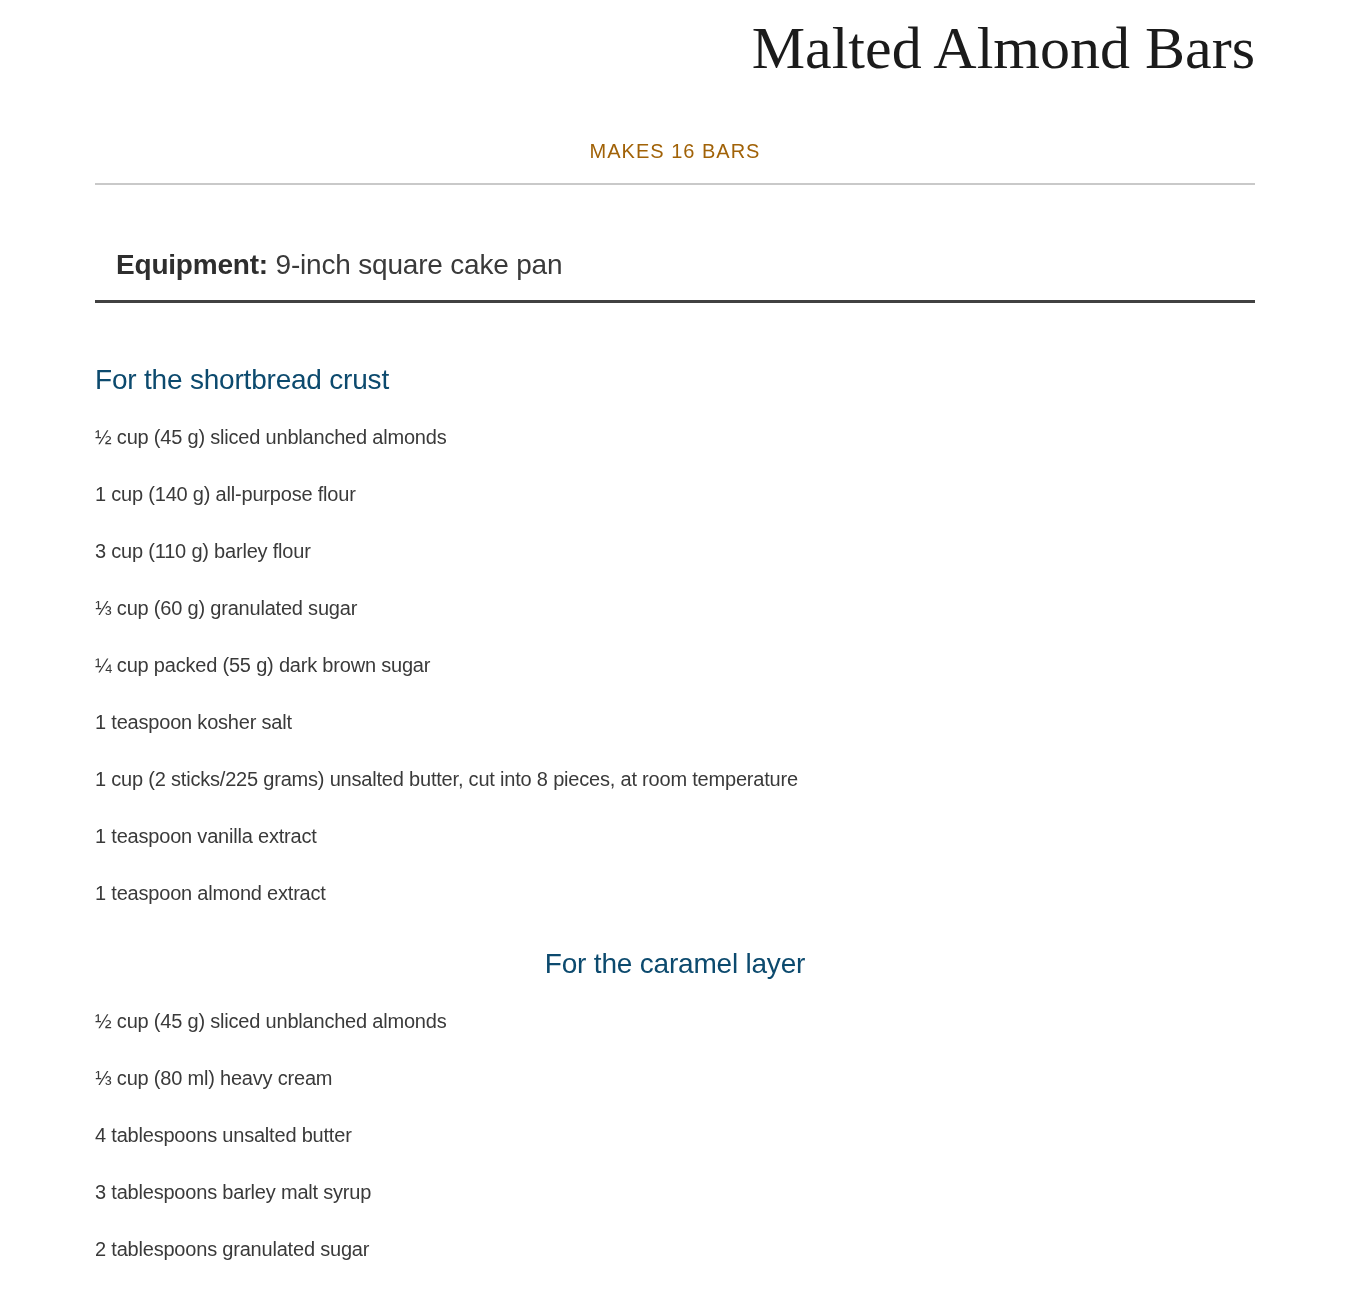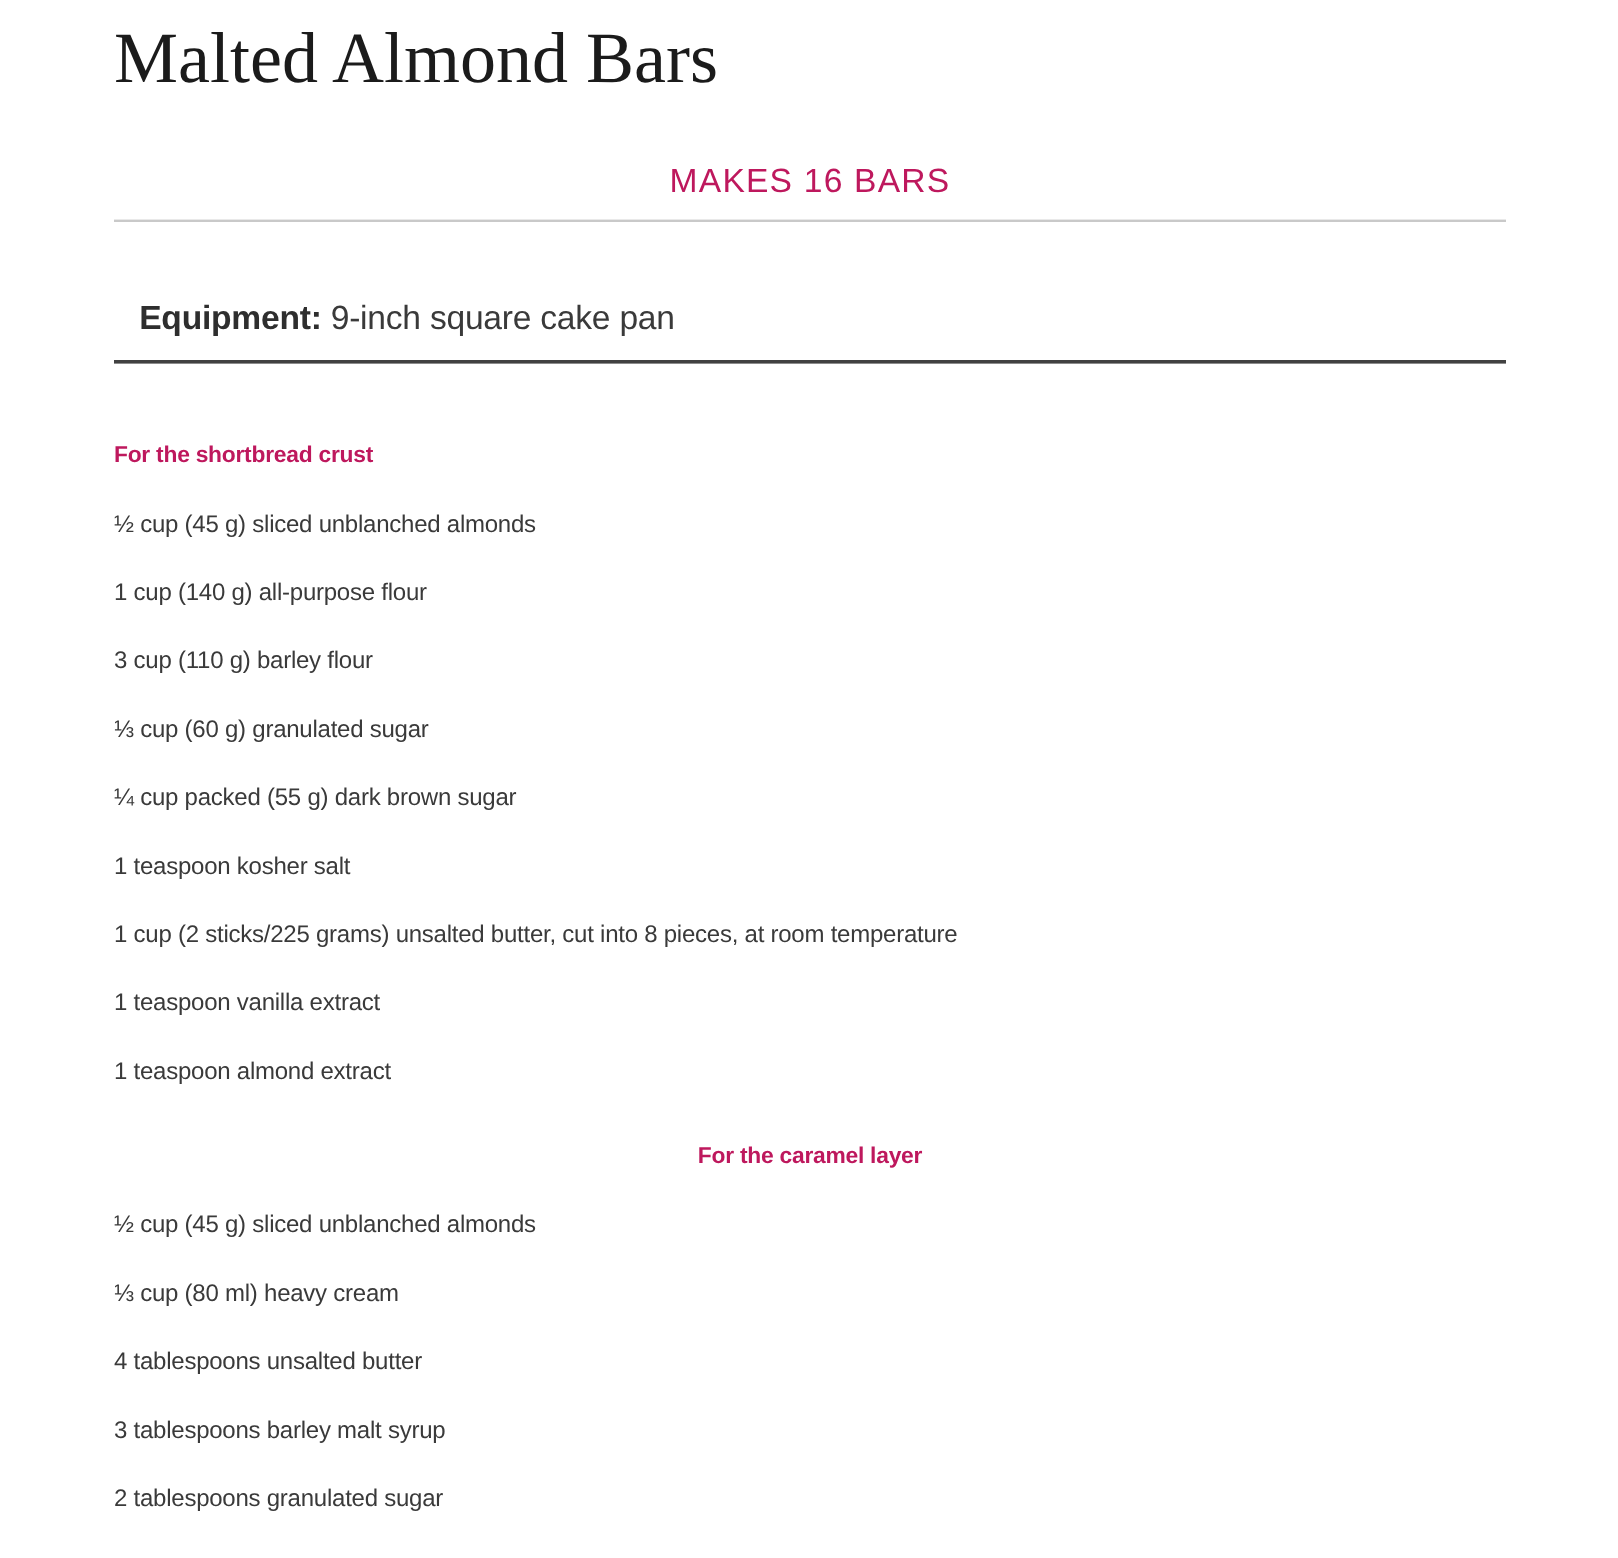--- a/index.html
+++ b/index.html
@@ -15,30 +15,30 @@
     background: #ffffff;
     font-family: "Liberation Sans", sans-serif;
     color: #383838;
     overflow: hidden;
   }
   .recipe-title {
     font-family: "Liberation Serif", serif;
     font-weight: 400;
     font-size: 60px;
     line-height: 68px;
-    text-align: left;
+    text-align: right;
     color: #1b1b1b;
     margin: 14px 0 0 0;
   }
   .yield-line {
-    font-size: 28px;
+    font-size: 20px;
     line-height: 34px;
     letter-spacing: 1px;
     text-align: center;
-    color: #be185d;
+    color: #a16207;
     margin: 52px 0 0 0;
   }
   hr {
     border: none;
     margin: 0;
   }
   hr.rule-light {
     border-top: 2px solid #c9c9c9;
     margin-top: 15px;
   }
@@ -52,25 +52,25 @@
     letter-spacing: -0.2px;
     margin: 63px 0 0 0;
     color: #3a3a3a;
   }
   .equipment-label {
     font-weight: bold;
     color: #2e2e2e;
     margin-left: 21px;
   }
   .section-heading {
-    font-size: 19px;
+    font-size: 28px;
     line-height: 34px;
     letter-spacing: -0.2px;
-    font-weight: bold;
-    color: #be185d;
+    font-weight: normal;
+    color: #0c4a6e;
     margin: 60px 0 0 0;
   }
   .section-heading.second {
     margin-top: 37px;
     text-align: center;
   }
   .ingredient {
     font-size: 20px;
     line-height: 34px;
     letter-spacing: -0.2px;

